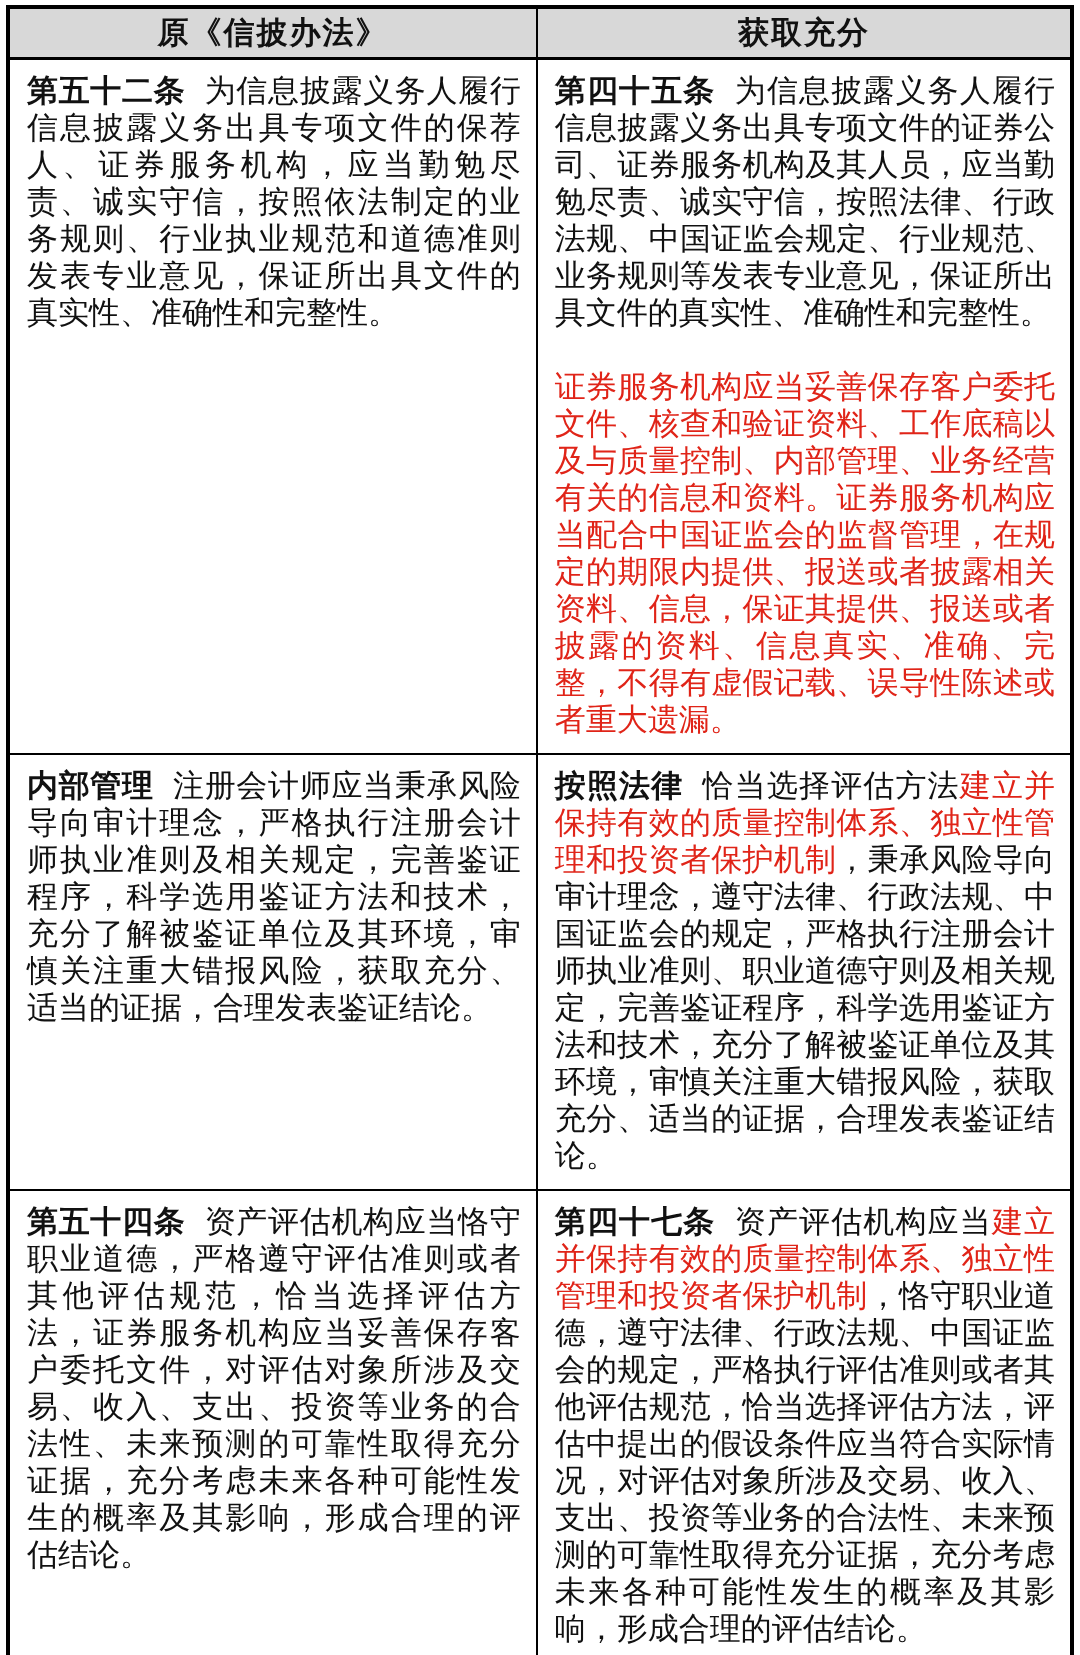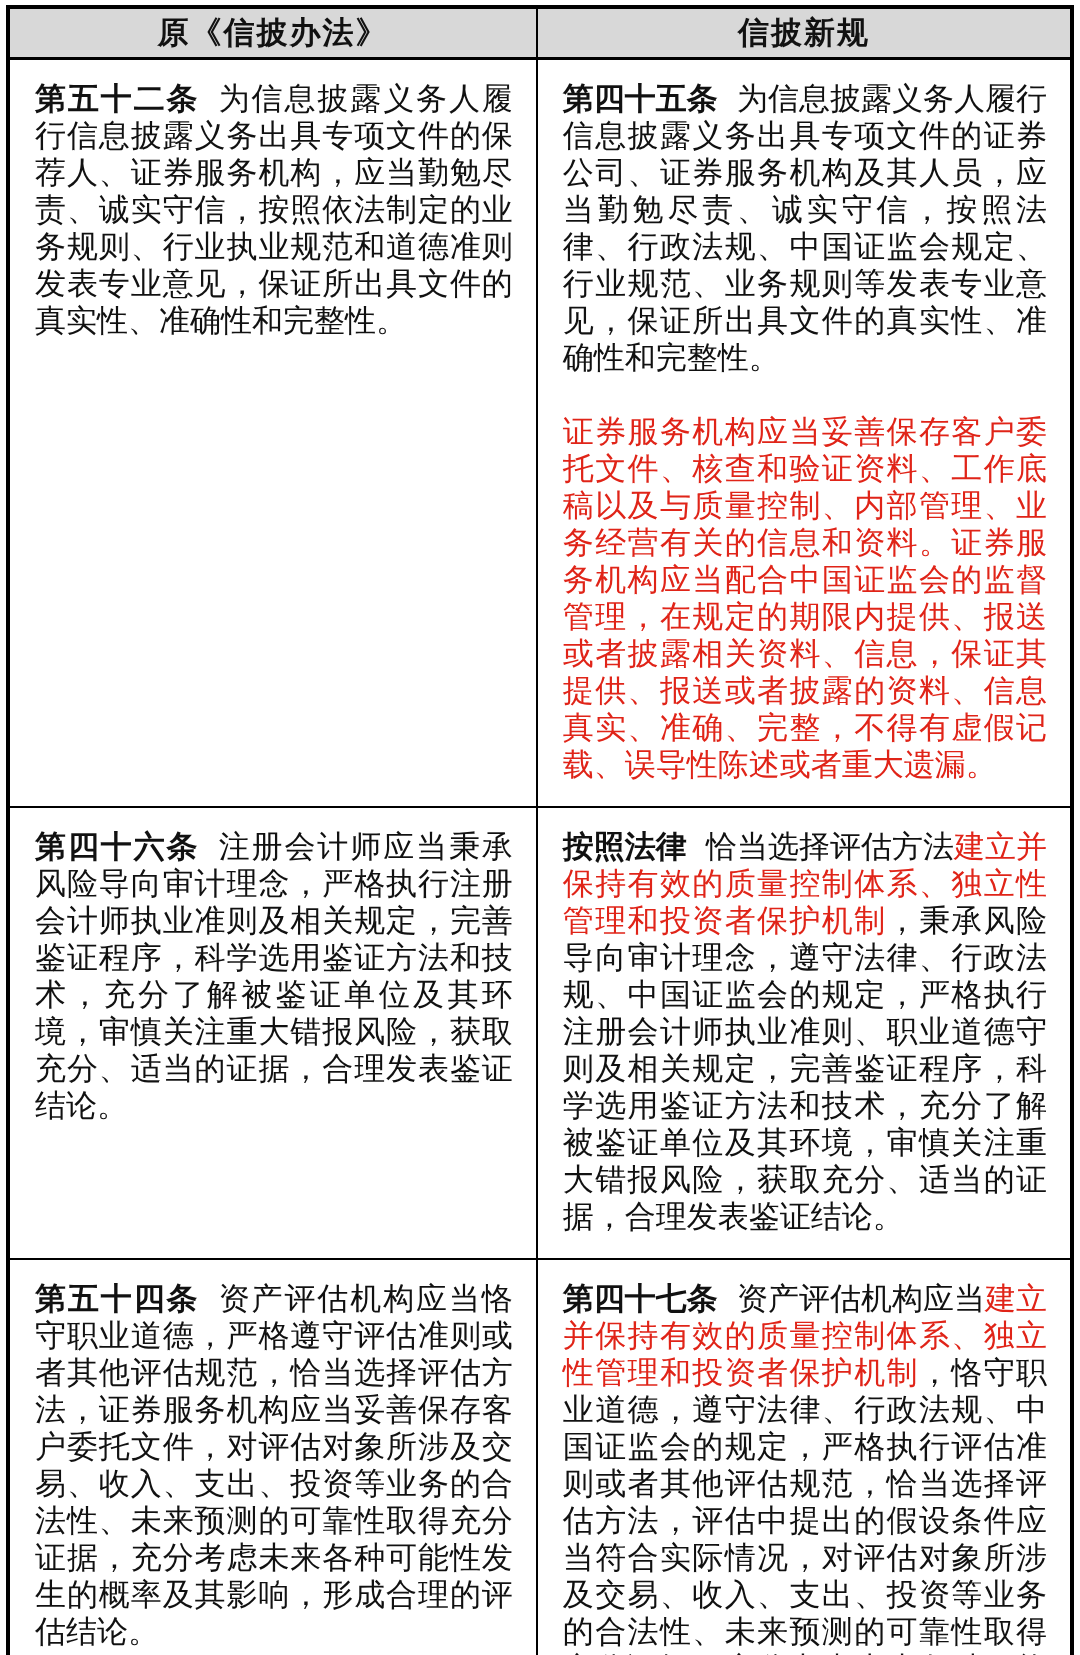--- a/index.html
+++ b/index.html
@@ -33,53 +33,53 @@
   }
   td{
     vertical-align:top;
     padding:7px 10px 10px 12px;
     font-size:31px;line-height:37px;
     text-align:justify;
     text-justify:inter-ideograph;
   }
   tr.r1 td{height:660px;}
   tr.r2 td{height:398px;}
-  p{margin:13px;}
+  p{margin:5px;}
   .article{font-weight:bold;margin-right:0.62em;}
   .red{color:var(--red);}
   p.added{margin-top:37px;}
 </style>
 </head>
 <body>
 
 <div class="page">
   <table class="cmp">
     <colgroup>
         <col class="c-left">
         <col class="c-right">
       </colgroup>
     <thead>
       <tr>
         <th>原《信披办法》</th>
-        <th>信披新规</th>
+        <th>获取充分</th>
       </tr>
     </thead>
     <tbody>
       <tr class="r1">
         <td>
           <p><span class="article">第五十二条</span><span>为信息披露义务人履行信息披露义务出具专项文件的保荐人、证券服务机构，应当勤勉尽责、诚实守信，按照依法制定的业务规则、行业执业规范和道德准则发表专业意见，保证所出具文件的真实性、准确性和完整性。</span></p>
         </td>
         <td>
           <p><span class="article">第四十五条</span><span>为信息披露义务人履行信息披露义务出具专项文件的证券公司、证券服务机构及其人员，应当勤勉尽责、诚实守信，按照法律、行政法规、中国证监会规定、行业规范、业务规则等发表专业意见，保证所出具文件的真实性、准确性和完整性。</span></p>
           <p class="added red">证券服务机构应当妥善保存客户委托文件、核查和验证资料、工作底稿以及与质量控制、内部管理、业务经营有关的信息和资料。证券服务机构应当配合中国证监会的监督管理，在规定的期限内提供、报送或者披露相关资料、信息，保证其提供、报送或者披露的资料、信息真实、准确、完整，不得有虚假记载、误导性陈述或者重大遗漏。</p>
         </td>
       </tr>
       <tr class="r2">
         <td>
-          <p><span class="article">第四十六条</span><span>注册会计师应当秉承风险导向审计理念，严格执行注册会计师执业准则及相关规定，完善鉴证程序，科学选用鉴证方法和技术，充分了解被鉴证单位及其环境，审慎关注重大错报风险，获取充分、适当的证据，合理发表鉴证结论。</span></p>
+          <p><span class="article">内部管理</span><span>注册会计师应当秉承风险导向审计理念，严格执行注册会计师执业准则及相关规定，完善鉴证程序，科学选用鉴证方法和技术，充分了解被鉴证单位及其环境，审慎关注重大错报风险，获取充分、适当的证据，合理发表鉴证结论。</span></p>
         </td>
         <td>
           <p><span class="article">按照法律</span><span>恰当选择评估方法</span><span class="red">建立并保持有效的质量控制体系、独立性管理和投资者保护机制</span><span>，秉承风险导向审计理念，遵守法律、行政法规、中国证监会的规定，严格执行注册会计师执业准则、职业道德守则及相关规定，完善鉴证程序，科学选用鉴证方法和技术，充分了解被鉴证单位及其环境，审慎关注重大错报风险，获取充分、适当的证据，合理发表鉴证结论。</span></p>
         </td>
       </tr>
       <tr class="r3">
         <td>
           <p><span class="article">第五十四条</span><span>资产评估机构应当恪守职业道德，严格遵守评估准则或者其他评估规范，恰当选择评估方法，证券服务机构应当妥善保存客户委托文件，对评估对象所涉及交易、收入、支出、投资等业务的合法性、未来预测的可靠性取得充分证据，充分考虑未来各种可能性发生的概率及其影响，形成合理的评估结论。</span></p>
         </td>
         <td>

